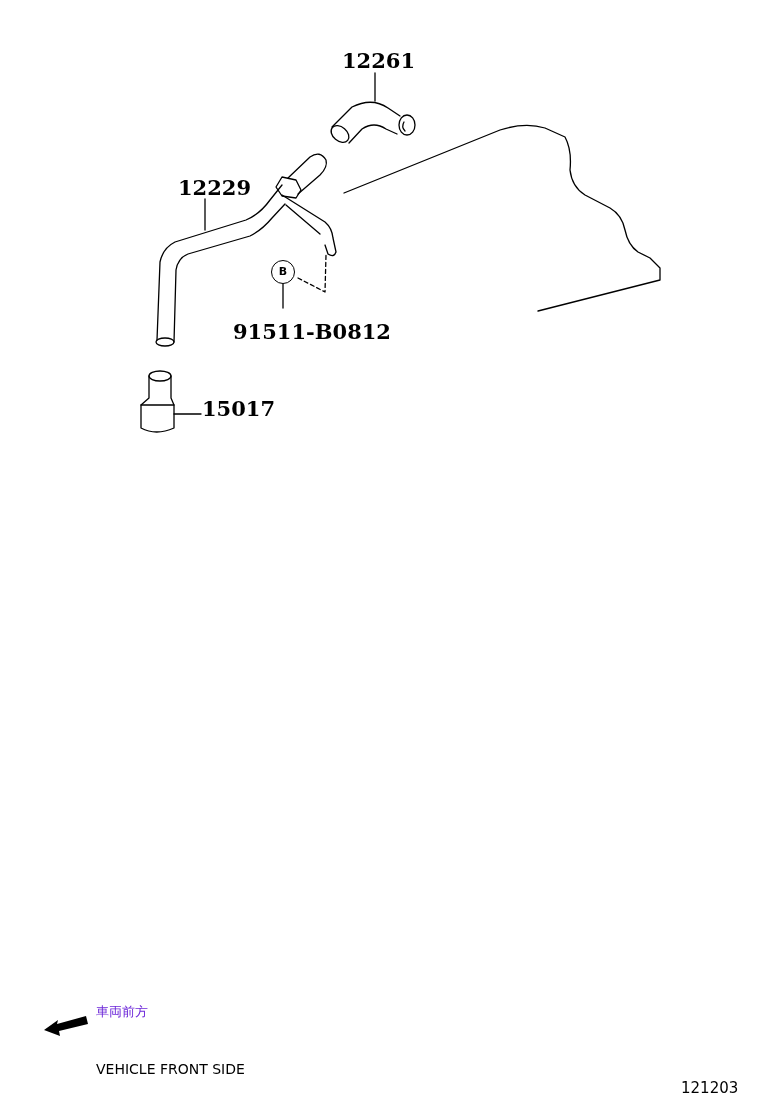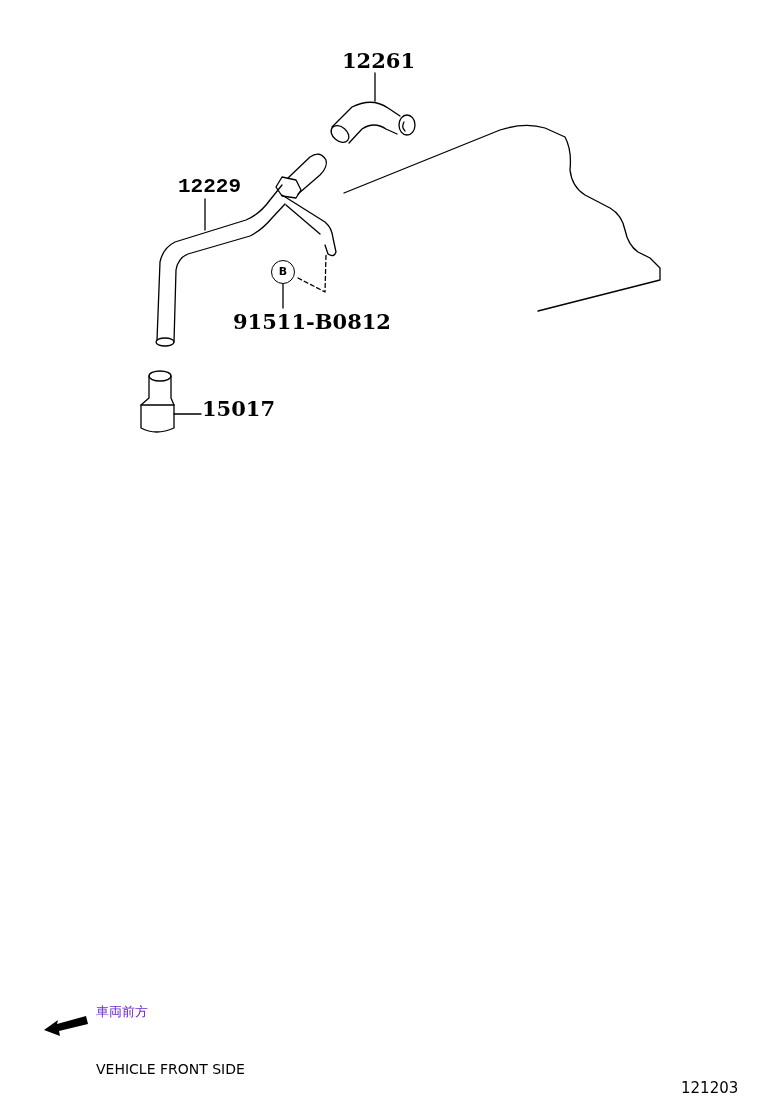--- a/index.html
+++ b/index.html
@@ -54,21 +54,21 @@
         <line x1="174" y1="414" x2="201" y2="414"></line>
       </g>
     </g>
 
     <g>
       <polygon points="44,1030 58,1020 57,1024 86,1016 88,1024 59,1031 60,1036" fill="#000"></polygon>
     </g>
   </svg>
 
   <div class="part-label" style="left:342px;top:48px;">12261</div>
-  <div class="part-label" style="left:178px;top:175px;font-family:Liberation Mono, monospace;">12229</div>
+  <div class="part-label" style="left:178px;top:175px;">12229</div>
   <div class="b-badge">B</div>
-  <div class="part-label" style="left:233px;top:309px;">91511-B0812</div>
+  <div class="part-label" style="left:233px;top:319px;">91511-B0812</div>
   <div class="part-label" style="left:202px;top:396px;">15017</div>
 
   <div class="front-jp">車両前方</div>
   <div class="front-en">VEHICLE FRONT SIDE</div>
   <div class="diagram-id">121203</div>
 </div>
 
 </body></html>

